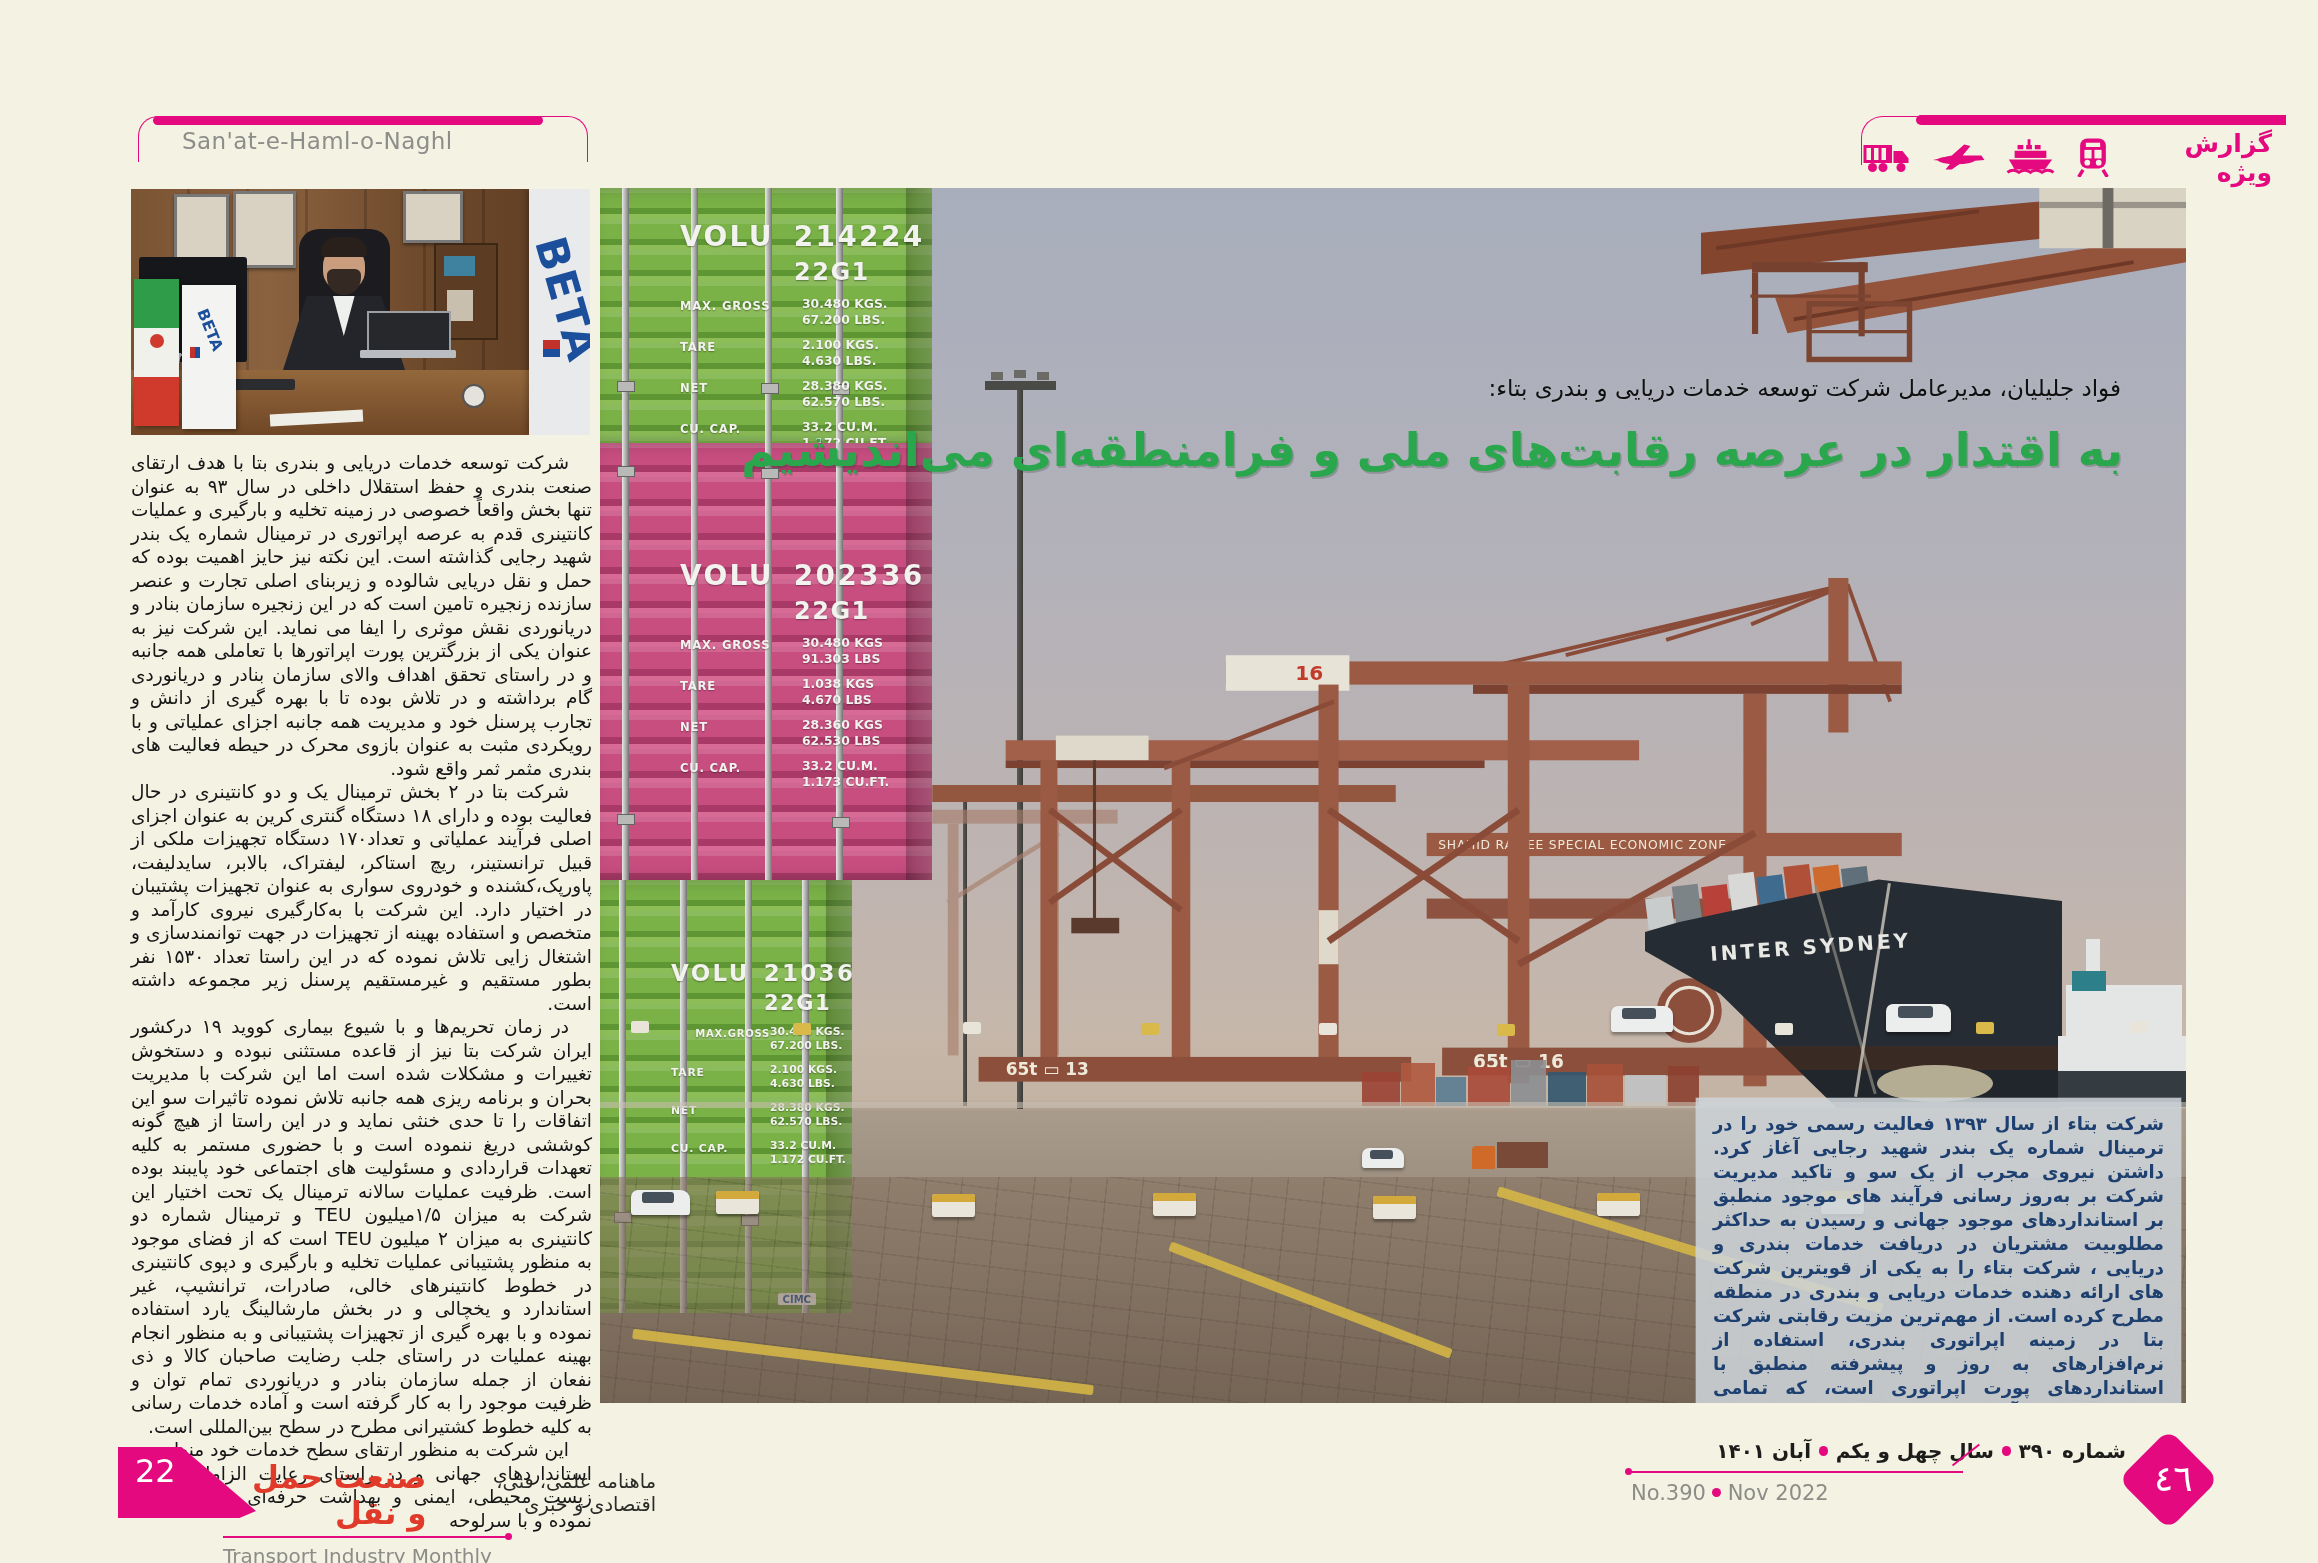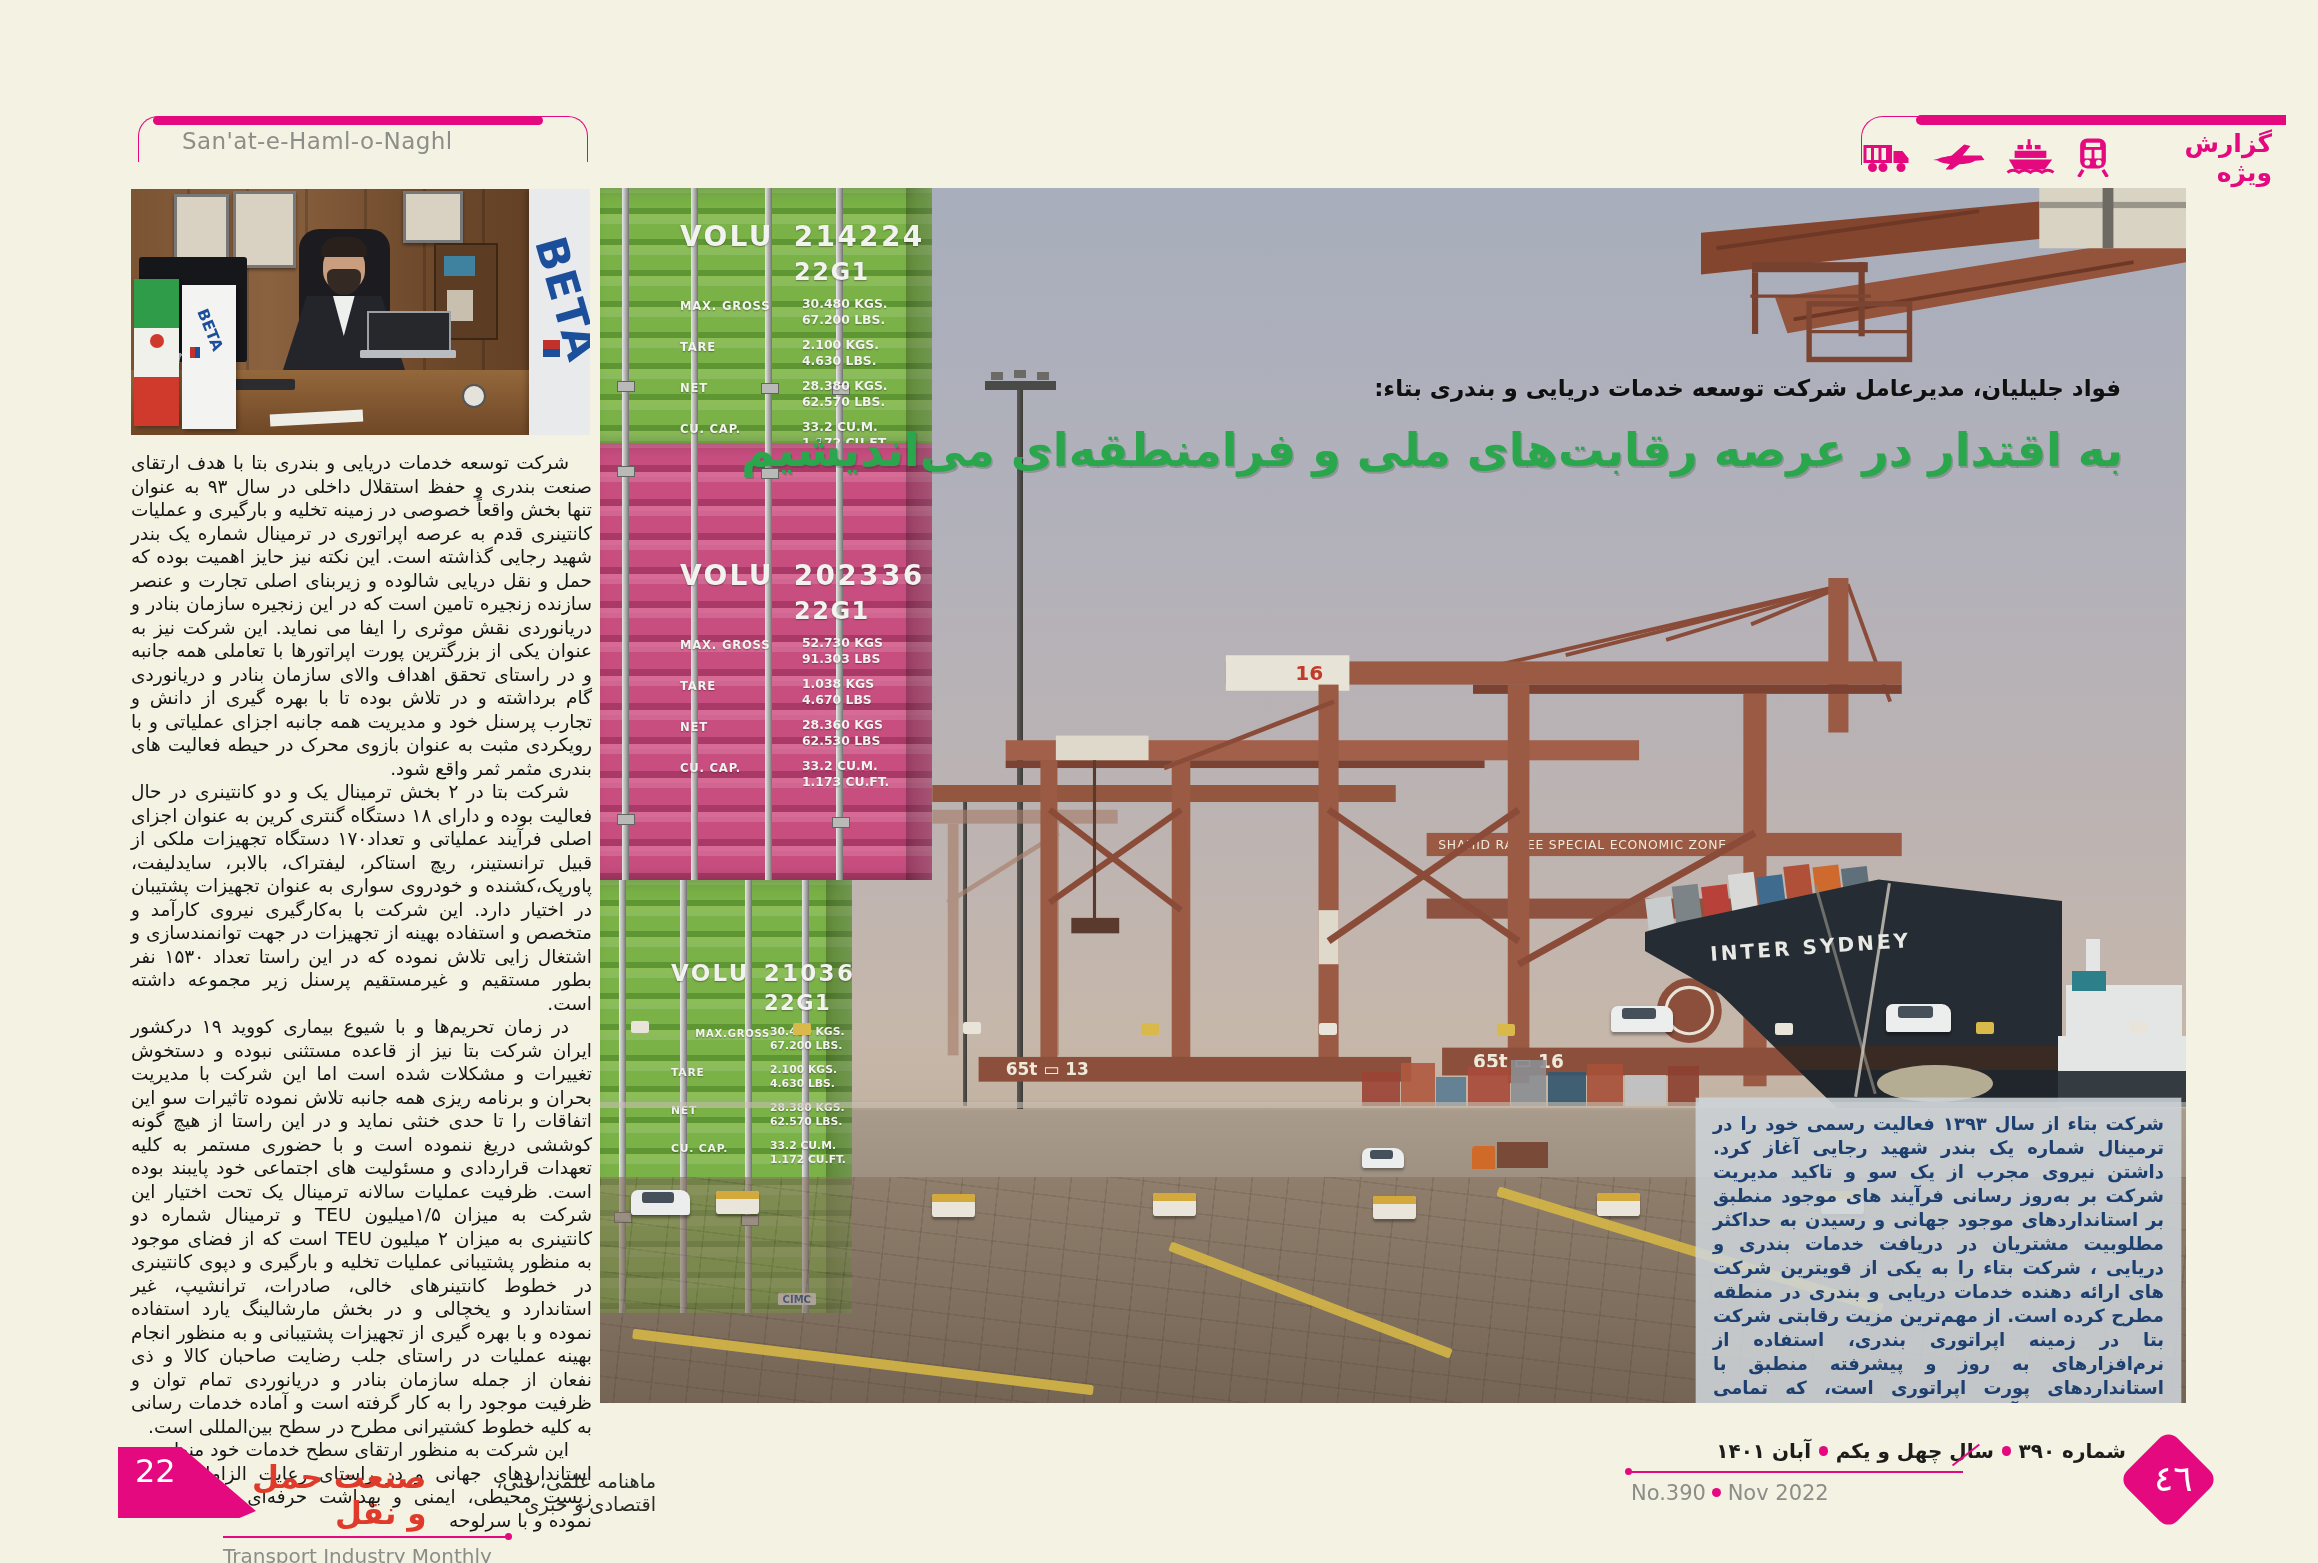--- a/index.html
+++ b/index.html
@@ -112,21 +112,21 @@
   .bar2{position:absolute;width:43px;height:23px;border-radius:3.1px;background:#e9e5da;box-shadow:0 2.3px 2.3px rgba(0,0,0,.3);}
   .bar2 em{position:absolute;left:0;top:0;width:100%;height:7.7px;background:#d3a93c;border-radius:3.1px 3.1px 0 0;}
   .car{position:absolute;background:#eceded;border-radius:7px 9.3px 3.1px 3.1px;box-shadow:0 2.3px 3.1px rgba(0,0,0,.35);}
   .car em{position:absolute;left:18%;top:1.5px;width:55%;height:45%;background:#46505a;border-radius:3.1px;}
   .truck{position:absolute;}
   .truck .cab{position:absolute;left:0;bottom:0;width:23px;height:23px;background:#d06a28;border-radius:3.9px 1.5px 0 0;}
   .truck .box{position:absolute;left:25px;bottom:1.5px;width:51px;height:26px;background:#7a4a38;}
   .ystripe{position:absolute;height:10px;background:#d9ba44;opacity:.85;border-radius:2.3px;}
 
   
-  .kicker{right:65px;top:187px;direction:rtl;color:#101010;font-size:23px;font-weight:bold;text-shadow:0 0 4.6px rgba(190,195,205,.6);}
+  .kicker{right:65px;top:187px;direction:rtl;color:#101010;font-size:23px;font-weight:normal;text-shadow:0 0 4.6px rgba(190,195,205,.6);}
   .headline{right:63px;top:229px;direction:rtl;text-align:right;color:#2aa64d;font-weight:bold;
       font-size:46px;line-height:66px;text-shadow:1.5px 2.3px 0 rgba(40,60,45,.25);}
   .capbox{left:1096px;top:910px;width:485px;background:rgba(206,212,217,.87);color:#1e4070;
       direction:rtl;font-size:18px;line-height:24px;font-weight:bold;text-align:justify;
       padding:14px 17px;box-sizing:border-box;box-shadow:0 0 0 0.8px rgba(255,255,255,.25);}
 
   
   .pgshape-l{left:118px;top:1447px;width:138px;height:71px;background:#e5097f;
      clip-path:polygon(0 0,46% 0,100% 90%,88% 100%,0 100%);}
   .pgshape-l span{position:absolute;left:17px;top:4.6px;color:#fff;font-size:32px;}
@@ -330,21 +330,21 @@
     <div class="sten" style="left:80px;top:116px;width:232px;">
       <div class="code">
         <span>VOLU</span>
         <span>202336</span>
 
       </div>
       <div class="ctype">22G1</div>
       <div class="crow">
           <span class="cl">MAX. GROSS</span>
         <span class="cv">
-            <div>52.730 KGS</div>
+            <div>30.480 KGS</div>
             <div>91.303 LBS</div>
           </span>
         </div>
       <div class="crow">
           <span class="cl">TARE</span>
         <span class="cv">
             <div>1.038 KGS</div>
             <div>4.670 LBS</div>
           </span>
         </div>

